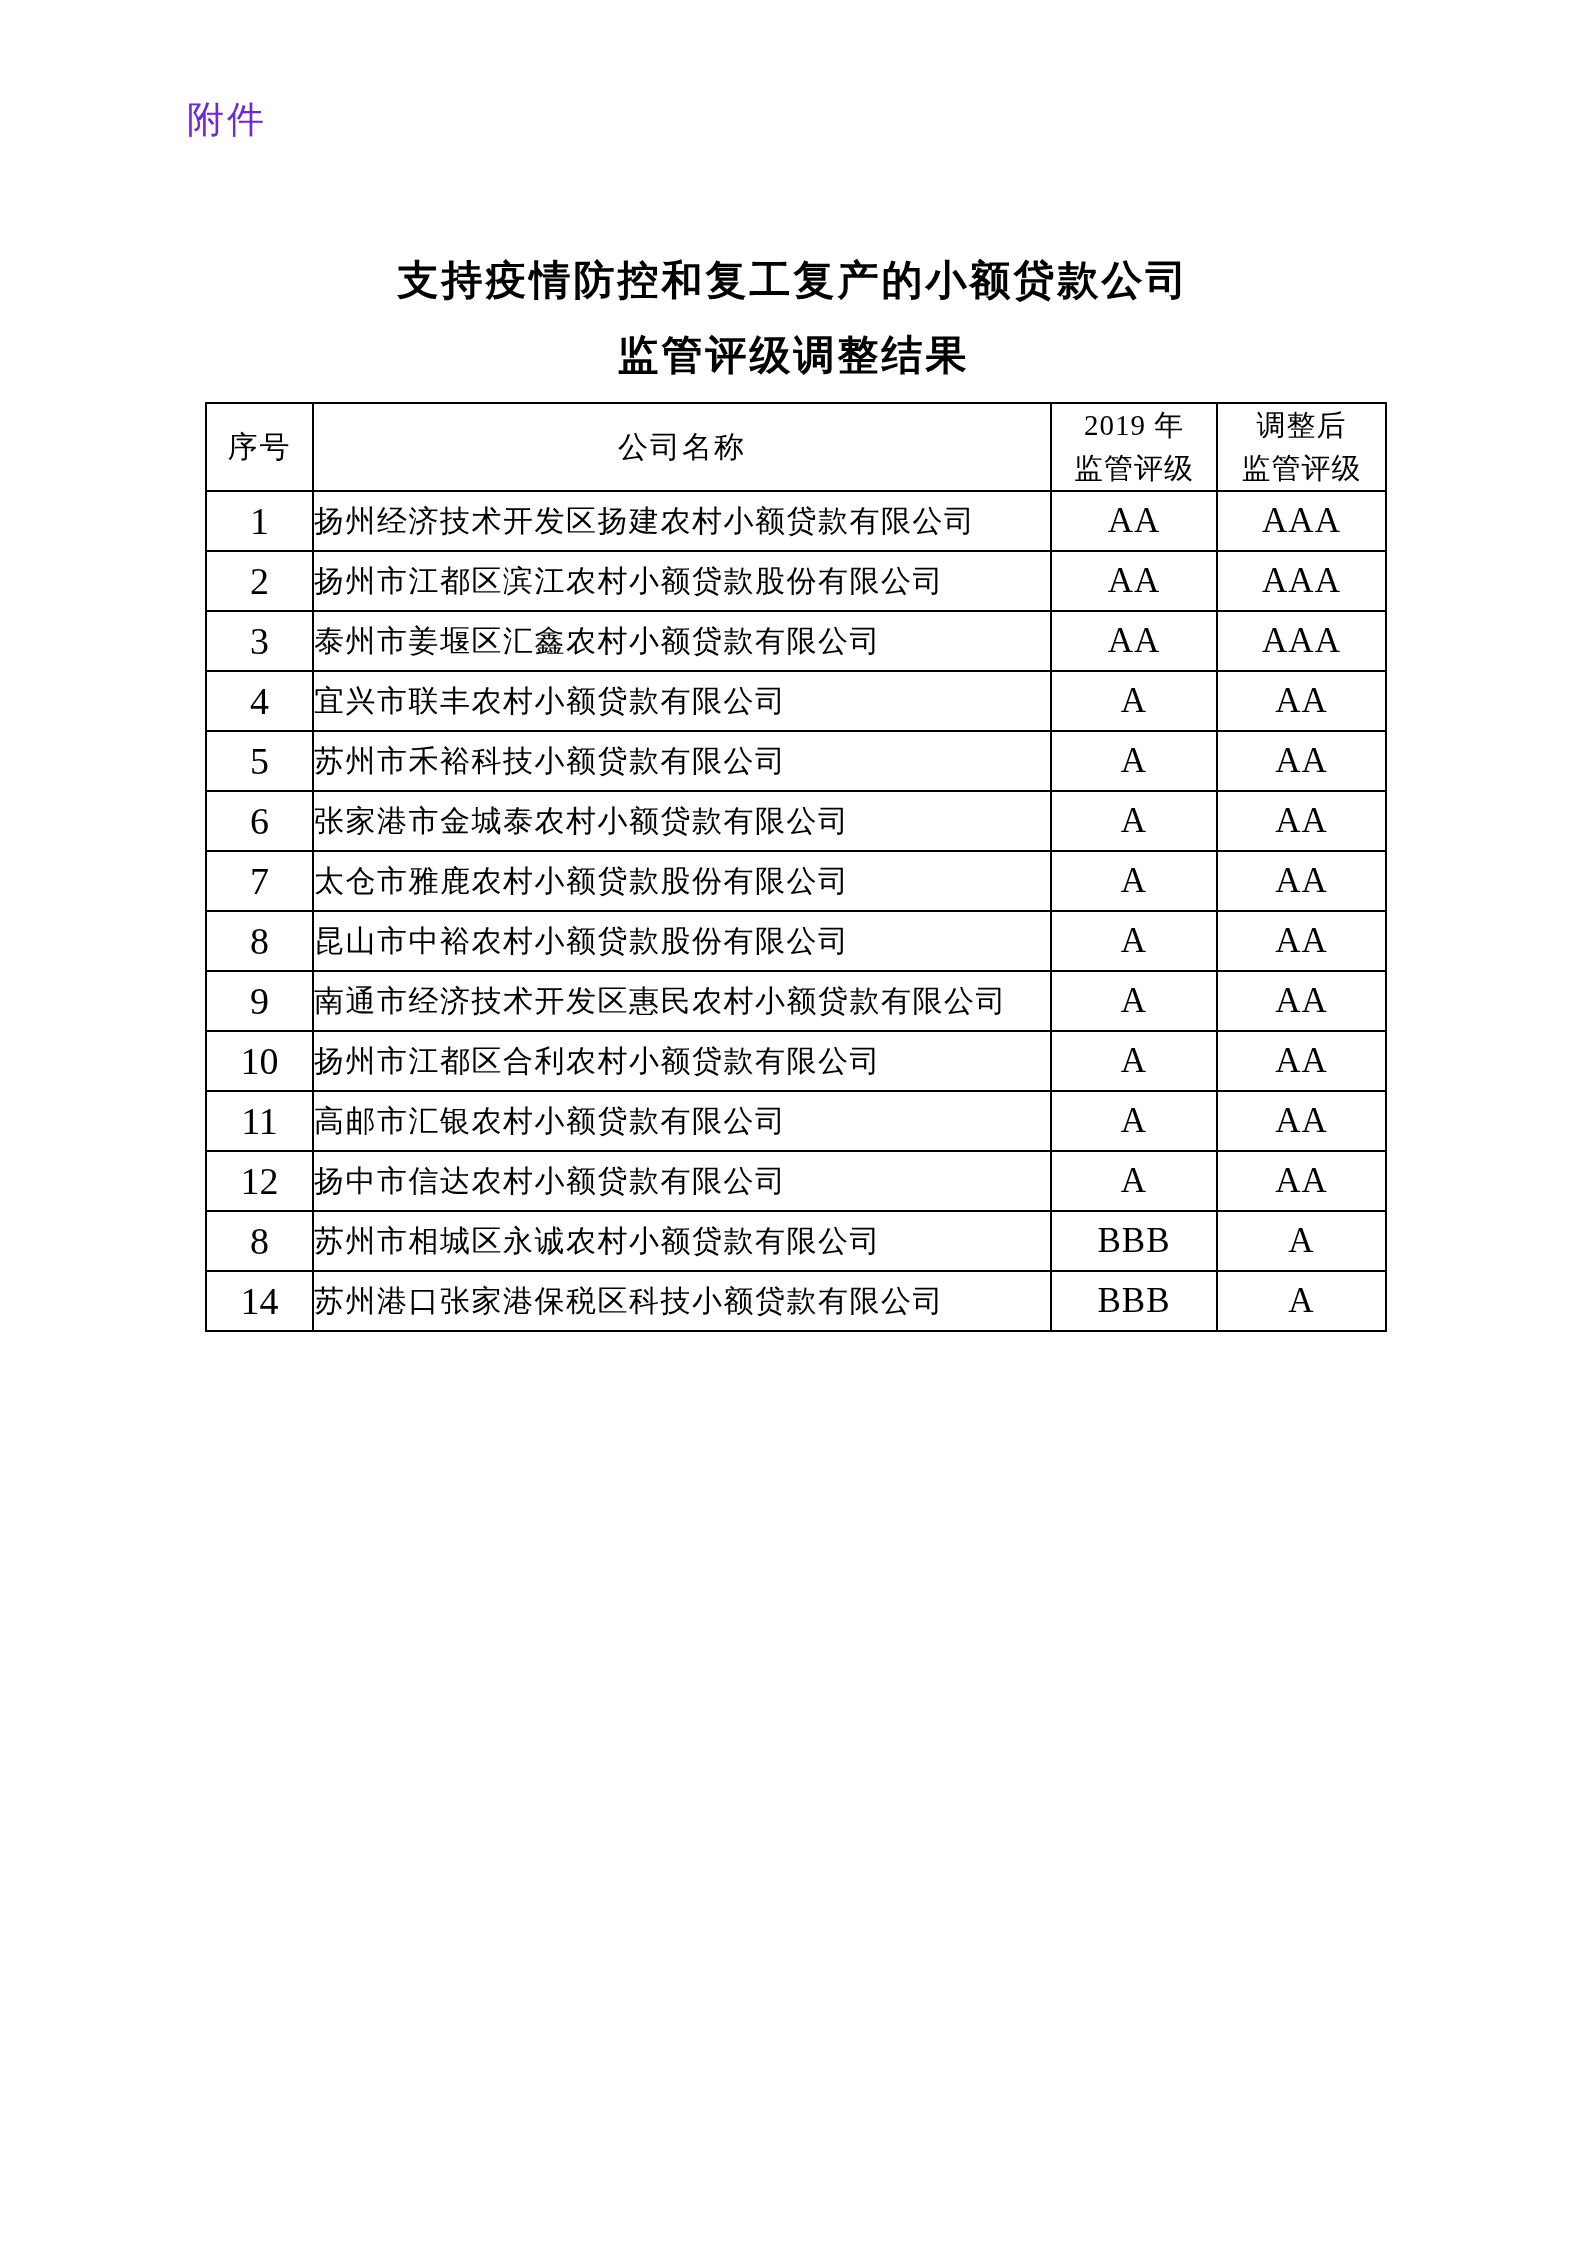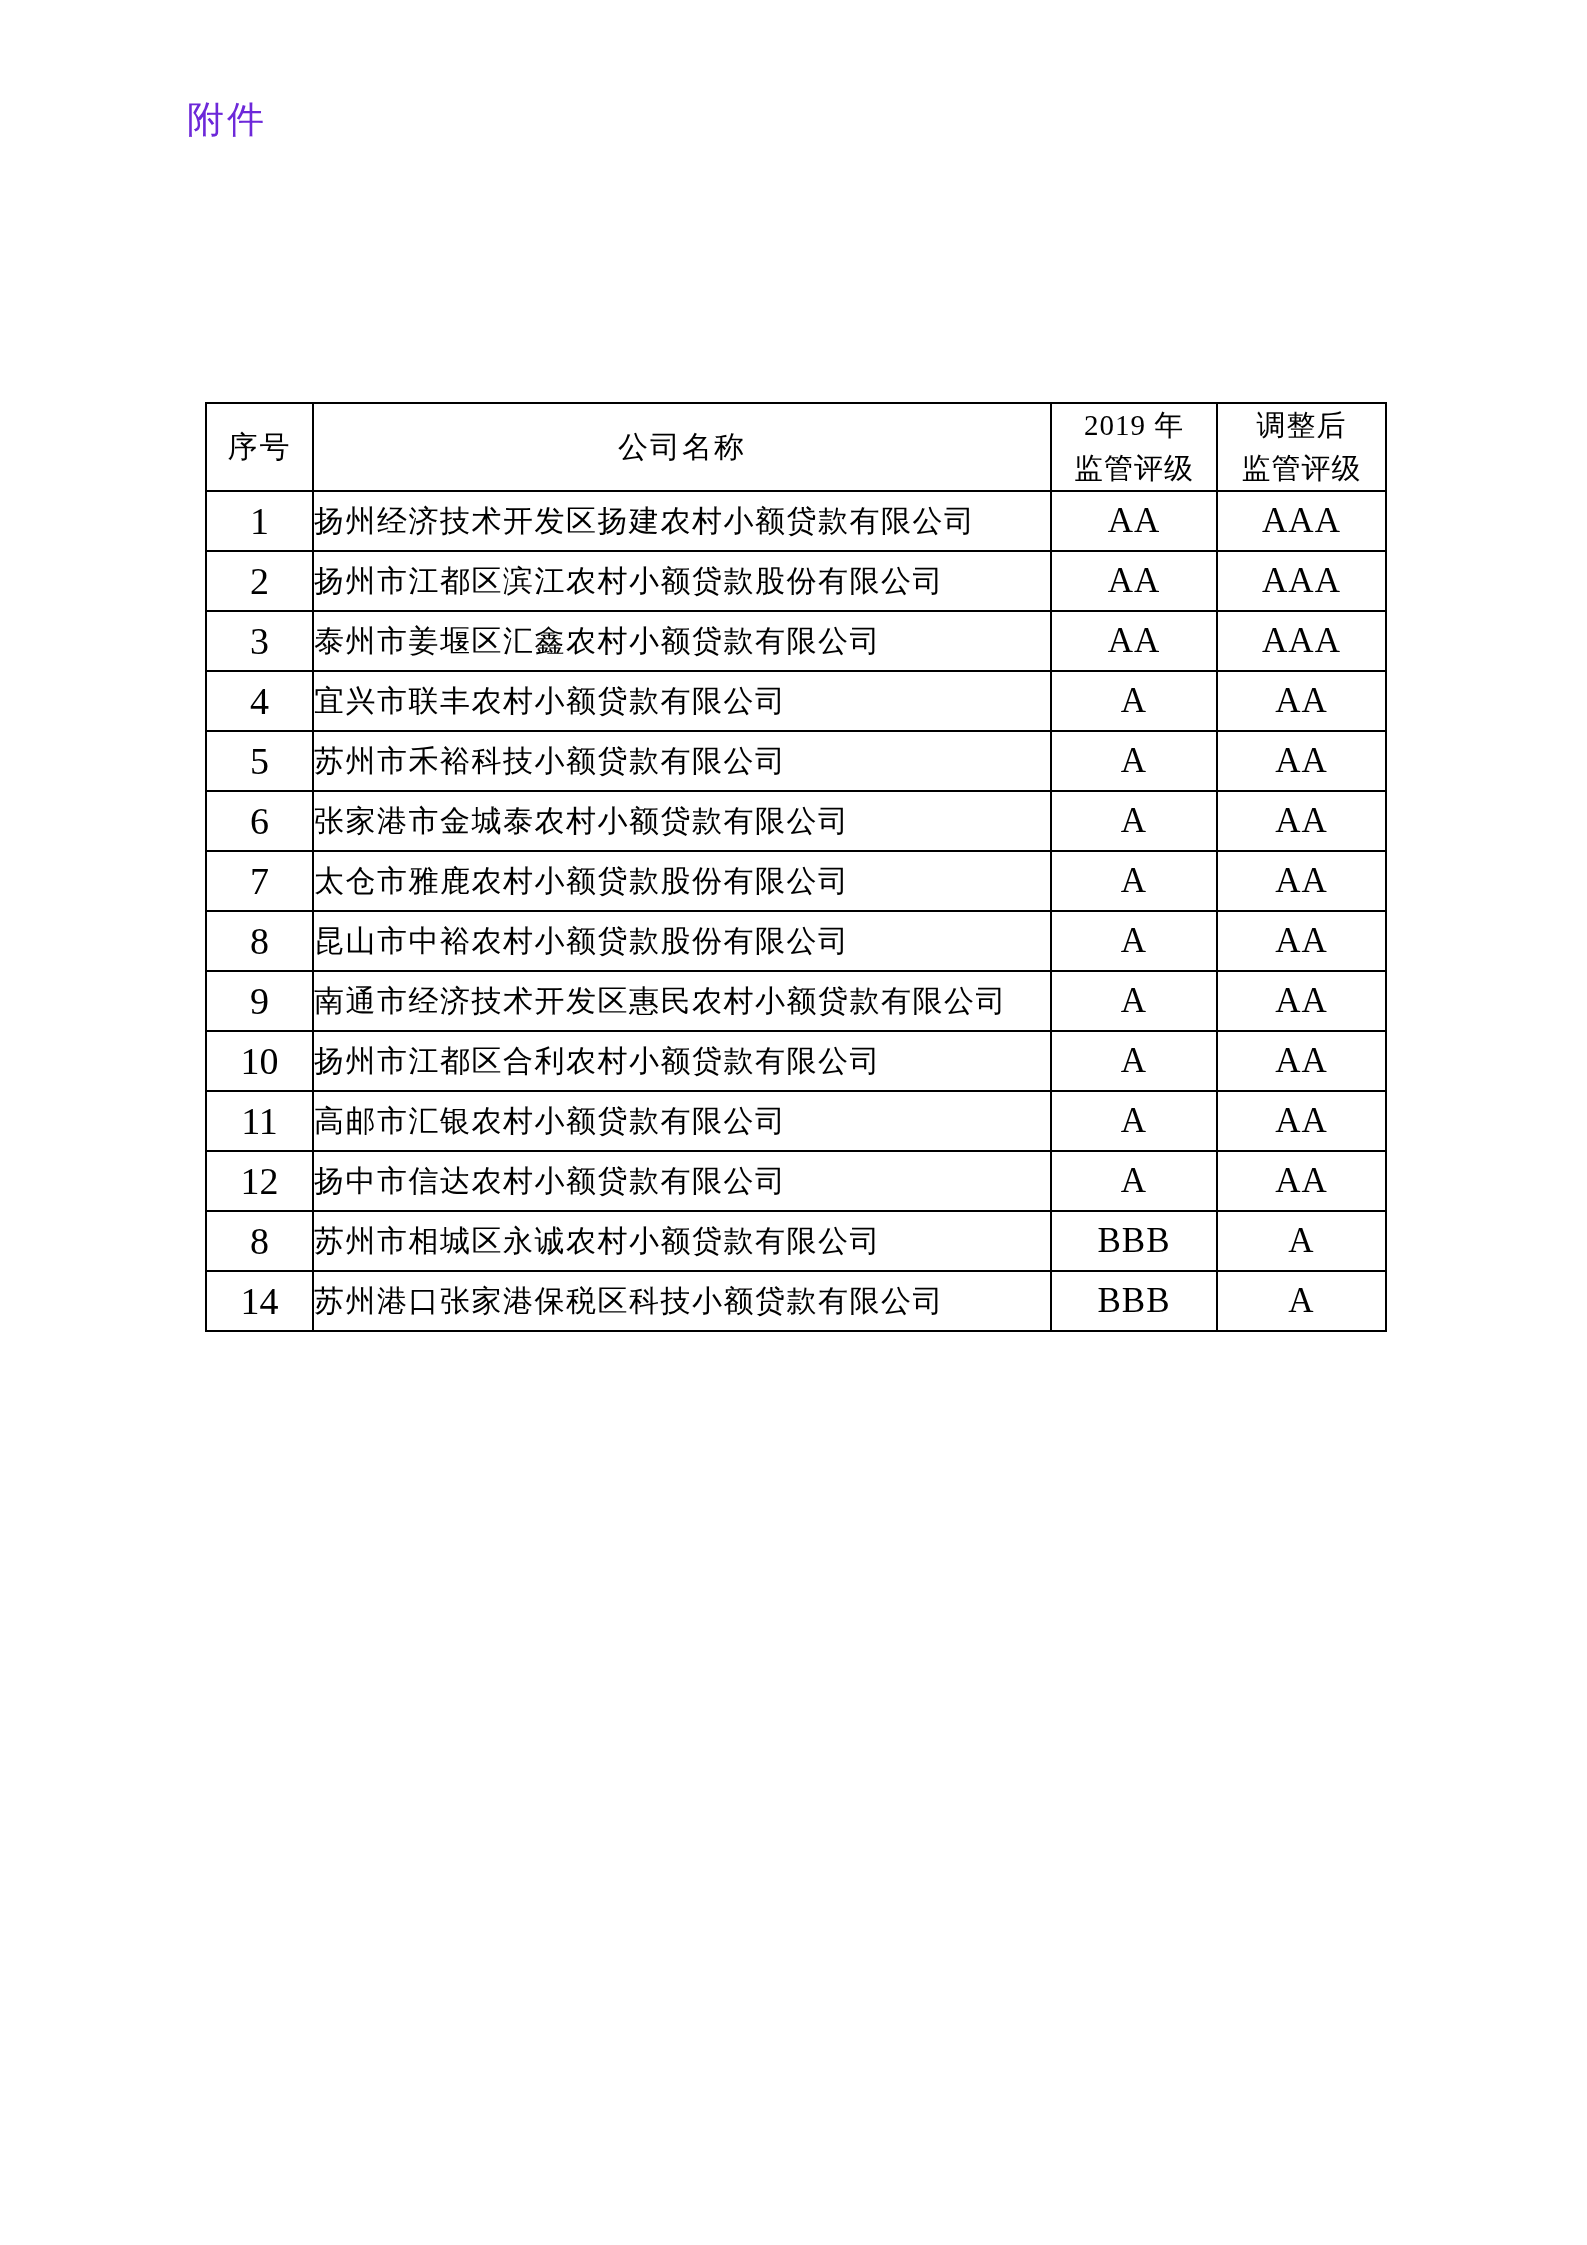--- a/index.html
+++ b/index.html
@@ -98,20 +98,24 @@
     letter-spacing: 1px;
   }
 </style>
 </head>
 <body>
 
 <div class="page">
 
   <div class="attachment">附件</div>
 
+  <div class="title-block">
+    <div class="title-line">支持疫情防控和复工复产的小额贷款公司</div>
+    <div class="title-line line2">监管评级调整结果</div>
+  </div>
 
   <table class="rating-table">
     <colgroup>
       <col style="width:107px">
       <col style="width:738px">
       <col style="width:166px">
       <col style="width:169px">
     </colgroup>
     <thead>
       <tr class="header-row">

